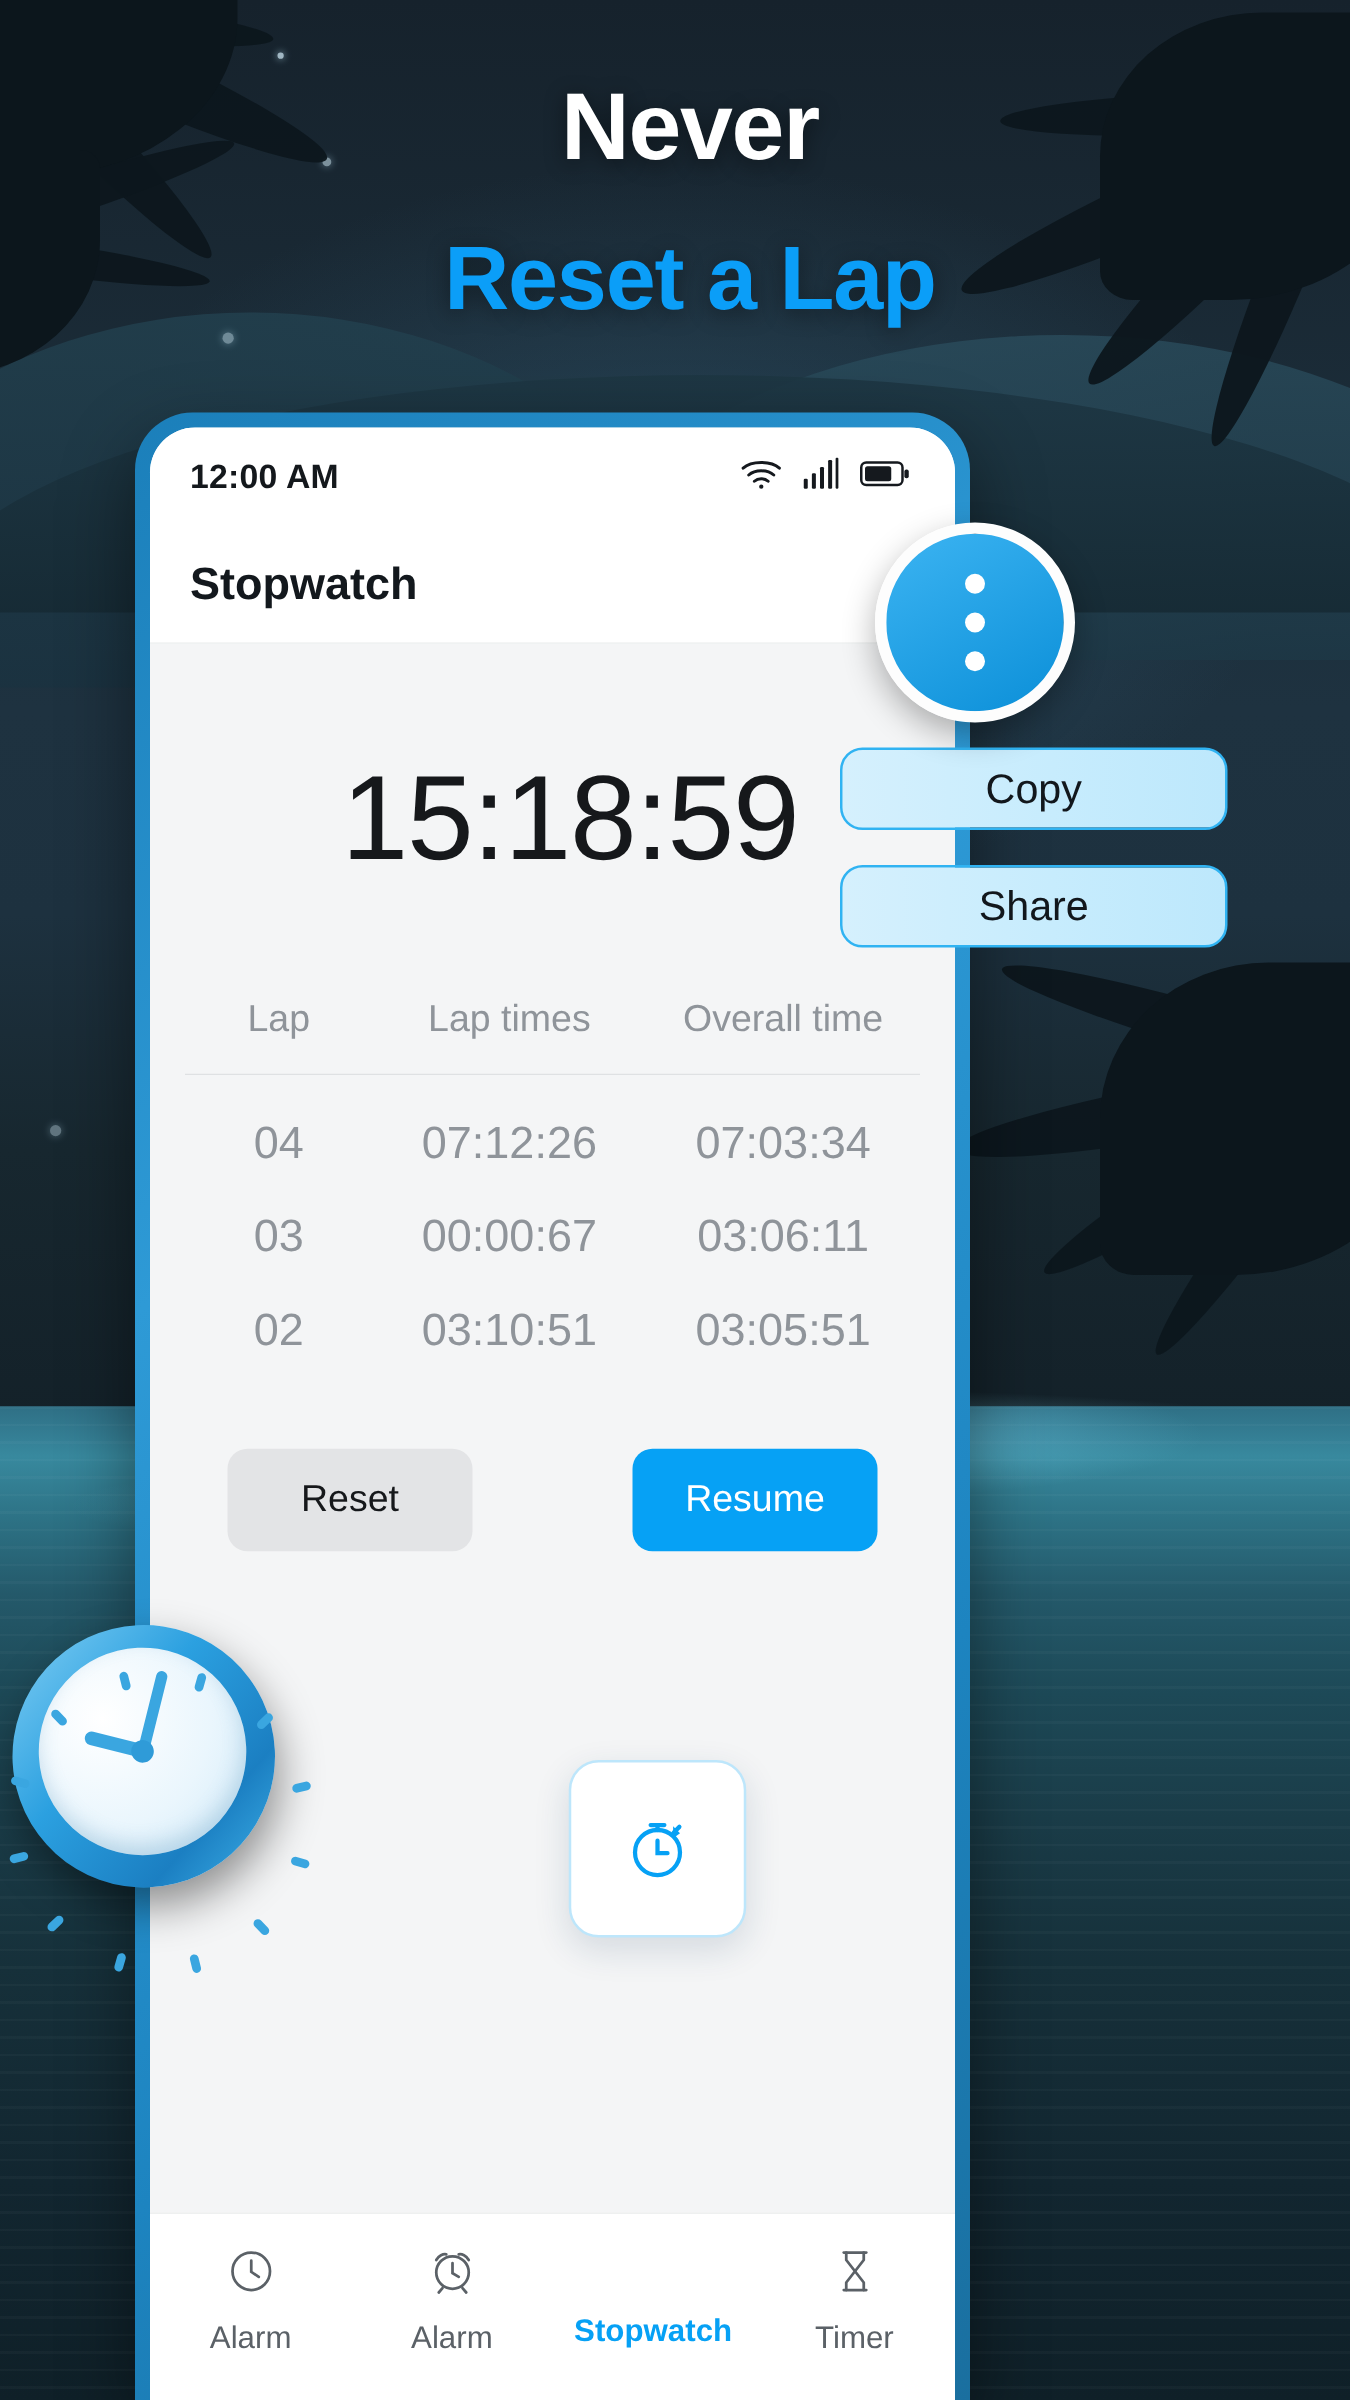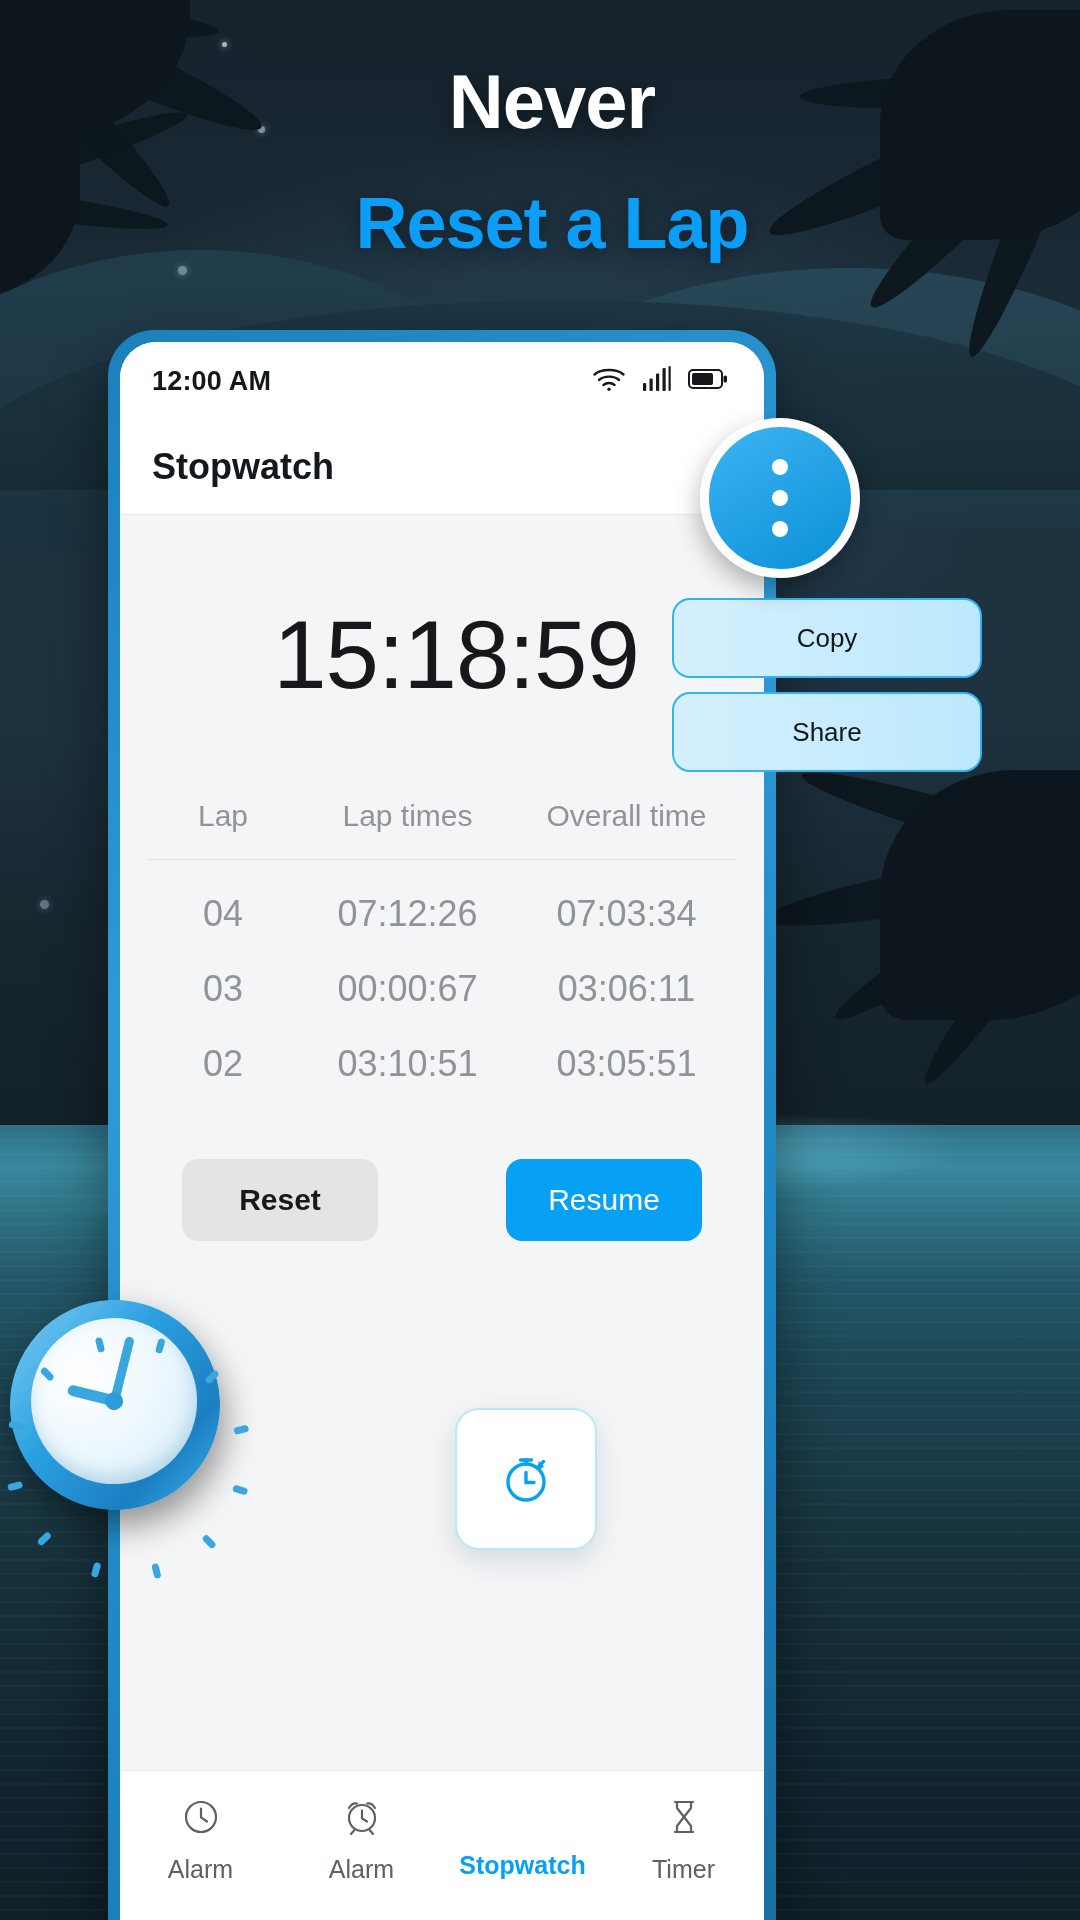--- a/index.html
+++ b/index.html
@@ -130,21 +130,21 @@
   .col-ot  { flex:1; text-align:center; }
 
   #action-row {
     display:flex; justify-content:space-between; padding:0 62px;
     margin-top:74px;
   }
   .abtn {
     width:196px; height:82px; border-radius:16px; border:none;
     font-size:30px; font-family:inherit; cursor:pointer;
   }
-  #reset-button { background:#e3e4e6; color:#16181b;font-weight:bold; }
+  #reset-button { background:#e3e4e6; color:#16181b; }
   #resume-button { background:#06a1f5; color:#ffffff; }
 
   
   #bottom-nav {
     flex:0 0 auto; height:150px; background:#ffffff;
     border-top:1px solid #e9ebec;
     display:flex; align-items:flex-start; padding-top:26px;
     position:relative; z-index:3;
   }
   .nav-item {
@@ -185,26 +185,26 @@
   }
   #kebab-pin .dots {
     position:absolute; left:0; top:0; width:160px; height:160px;
     display:flex; flex-direction:column; align-items:center; justify-content:center; gap:15px;
     z-index:2;
   }
   #kebab-pin .dots i { width:16px; height:16px; background:#fff; border-radius:50%; display:block; }
 
   
   .menu-btn {
-    position:absolute; height:80px; width:310px; z-index:20;
+    position:absolute; height:66px; width:310px; z-index:20;
     border-radius:18px;
     background:linear-gradient(90deg,#d5f0fd 0%, #c7ecfd 55%, #bde8fc 100%);
     border:2.5px solid #30b3f2;
     display:flex; align-items:center; justify-content:center;
-    font-size:26px; color:#12171c; cursor:pointer;
+    font-size:33px; color:#12171c; cursor:pointer;
   }
   #menu-copy  { left:672px; top:598px; }
   #menu-share { left:672px; top:692px; }
 
   
   #clock-3d {
     position:absolute; left:10px; top:1300px; width:210px; height:210px; z-index:25;
     transform:rotate(-14deg);
   }
   #clock-3d .rim {

